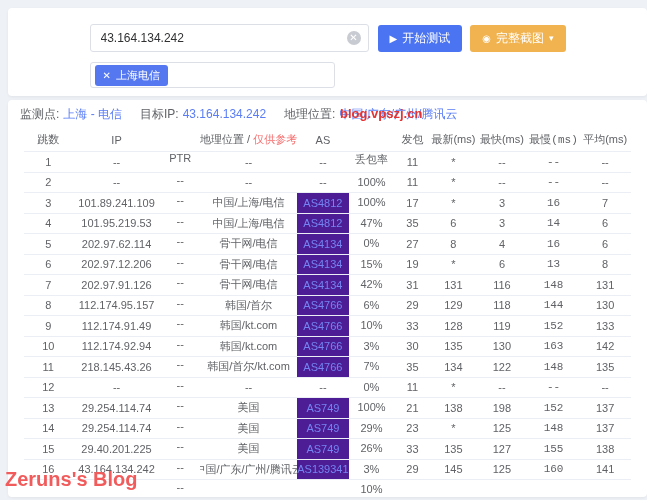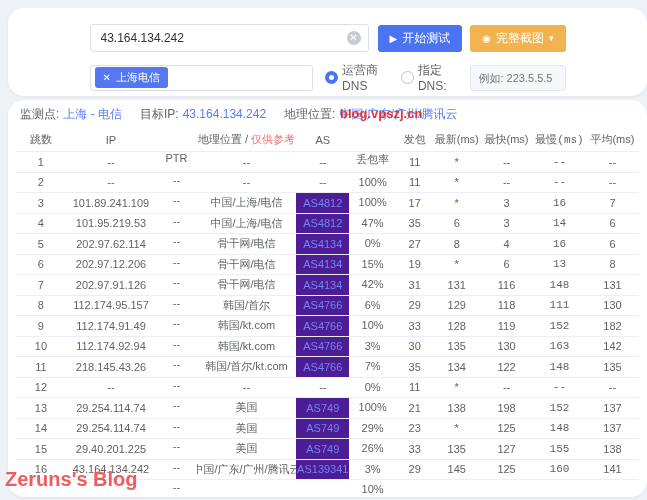--- a/index.html
+++ b/index.html
@@ -5,21 +5,21 @@
   * { box-sizing: border-box; margin: 0; padding: 0; }
   html,body { width:647px; height:500px; overflow:hidden; }
   body {
     font-family: "Liberation Sans", "DejaVu Sans", sans-serif;
     background:#eef1f6;
     position:relative;
     color:#606266;
   }
   .card {
     position:absolute; left:8px; right:0;
-    background:#ffffff; border-radius:16px;
+    background:#ffffff; border-radius:4px;
     box-shadow:0 1px 3px rgba(0,0,0,0.06);
   }
   .card-top { top:8px; height:88px; }
   .card-main { top:100px; bottom:3px; }
 
   .search-inner { width:476px; margin:0 auto; position:relative; }
   .row1 { display:flex; align-items:center; margin-top:16px; }
   .target-wrap { position:relative; width:330px; height:28px; }
   .target-wrap input {
     width:100%; height:100%; border:1px solid #dcdfe6; border-radius:3px;
@@ -54,21 +54,21 @@
                border-radius:3px; font-size:11px; padding:0 8px; color:#c0c4cc; outline:none;
                font-family:"Liberation Sans","DejaVu Sans",sans-serif; }
 
   .info-bar { height:28px; display:flex; align-items:center; padding:0 12px;
               font-size:12px; position:relative; }
   .info-bar .lbl { color:#606266; margin-right:4px; }
   .info-bar .val { color:#5a7df5; margin-right:18px; }
   .vpszj { position:absolute; left:332px; top:6px; color:#e53333;
            font-weight:bold; font-size:13px; }
 
-  .t-table { padding:0 8px; }
+  .t-table { padding:0 16px; }
   .t-head { display:flex; height:24px; align-items:center; font-size:11px;
             color:#606266; border-bottom:1px solid #ebeef5; }
   .t-head > div { text-align:center; }
   .t-row { display:flex; height:20.5px; align-items:center; font-size:11px;
            border-bottom:1px solid #ebeef5; color:#606266; }
   .t-row > div { text-align:center; overflow:hidden; white-space:nowrap; height:100%;
                  display:flex; align-items:center; justify-content:center; }
   .t-head > div:nth-child(1), .t-row > div:nth-child(1) { width:8%; }
   .t-head > div:nth-child(2), .t-row > div:nth-child(2) { width:14.5%; }
   .t-head > div:nth-child(3), .t-row > div:nth-child(3) { width:6.5%;margin-top:36px; }
@@ -108,31 +108,20 @@
         <span class="caret">▾</span>
       </button>
     </div>
     <div class="row2">
       <div class="tag-box">
         <span class="node-tag">
           <span class="x">✕</span>
           <span>上海电信</span>
         </span>
       </div>
-      <div class="radios">
-        <label>
-          <span class="radio on"></span>
-          <span>运营商DNS</span>
-        </label>
-        <label>
-          <span class="radio off"></span>
-          <span>指定DNS:</span>
-        </label>
-        <input class="dns-input" type="text" disabled="" placeholder="例如: 223.5.5.5" style="">
-      </div>
     </div>
   </div>
 </div>
 
 <div class="card card-main">
   <div class="info-bar">
     <span class="lbl">监测点:</span>
     <span class="val">上海 - 电信</span>
     <span class="lbl">目标IP:</span>
     <span class="val">43.164.134.242</span>
@@ -275,38 +264,38 @@
     <div class="c">112.174.95.157</div>
     <div class="c">--</div>
     <div class="c">韩国/首尔</div>
     <div class="c as-bg">
             <span class="as-link">AS4766</span>
           </div>
     <div class="c">10%</div>
     <div class="c">29</div>
     <div class="c">129</div>
     <div class="c">118</div>
-    <div class="c">111</div>
+    <div class="c">144</div>
     <div class="c">130</div>
   </div>
 
   <div class="t-row">
     <div class="c">9</div>
     <div class="c">112.174.91.49</div>
     <div class="c">--</div>
     <div class="c">韩国/kt.com</div>
     <div class="c as-bg">
             <span class="as-link">AS4766</span>
           </div>
     <div class="c">3%</div>
     <div class="c">33</div>
     <div class="c">128</div>
     <div class="c">119</div>
     <div class="c">152</div>
-    <div class="c">182</div>
+    <div class="c">133</div>
   </div>
 
   <div class="t-row">
     <div class="c">10</div>
     <div class="c">112.174.92.94</div>
     <div class="c">--</div>
     <div class="c">韩国/kt.com</div>
     <div class="c as-bg">
             <span class="as-link">AS4766</span>
           </div>

